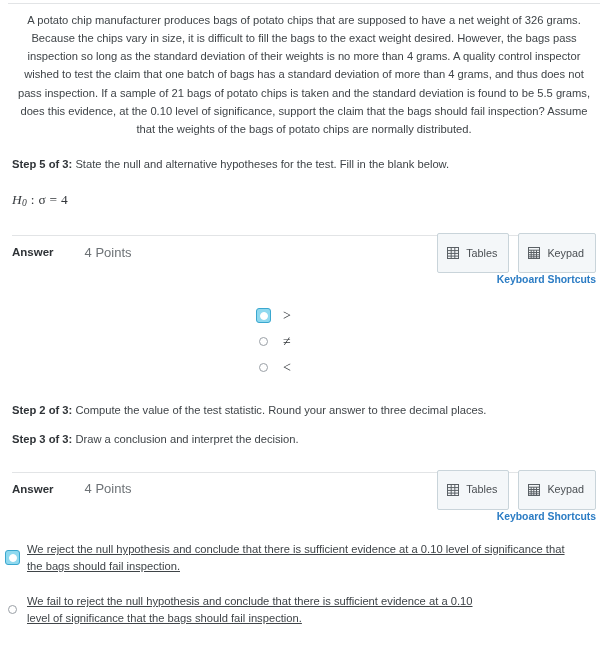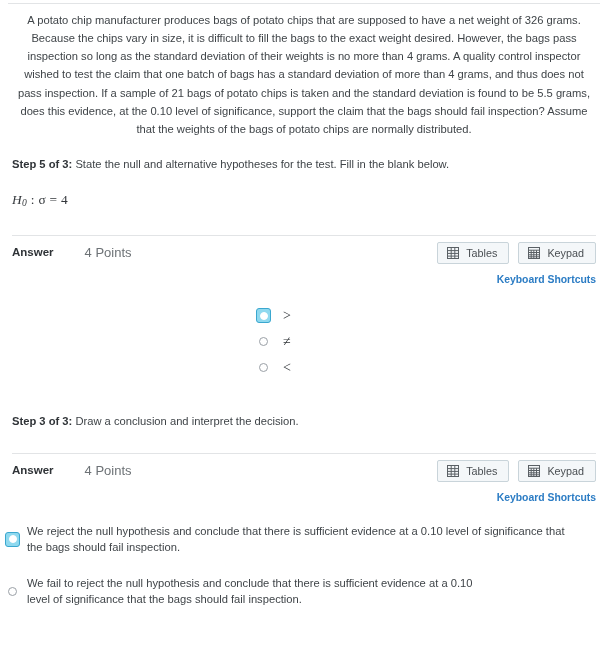--- a/index.html
+++ b/index.html
@@ -40,21 +40,21 @@
 
   
   .step {
     font-size: 11.2px;
     color: #3f4448;
   }
   .step-label { font-weight: bold; color: #2f3337; }
 
   #step1-prompt { margin-top: 18px; }
   #step2-prompt { margin-top: 21px; }
-  #step3-prompt { margin-top: 32px; }
+  #step3-prompt { margin-top: 12px; }
 
   
   .hypotheses {
     margin-top: 17px;
     font-family: "Liberation Serif", serif;
     color: #33373b;
   }
   .hyp-line {
     font-size: 13.4px;
     letter-spacing: .3px;
@@ -107,21 +107,21 @@
     align-items: center;
     gap: 7px;
     border: 1px solid #c9d4da;
     border-radius: 2px;
     background: #f4f7f9;
     padding: 4px 11px 4px 9px;
     font-size: 10.8px;
     color: #4a4f53;
     cursor: pointer;
     line-height: 1;
-    height: 22px;
+    height: 40px;
   }
   .tool-btn svg { display: block; }
   .kbd-shortcuts-row {
     text-align: right;
     margin-top: 1px;
     font-weight: bold;
   }
   .kbd-link {
     color: #2b7cc4;
     font-size: 10.4px;
@@ -188,20 +188,21 @@
     align-items: center;
     gap: 7px;
     margin-bottom: 19px;
     padding-left: 0;
   }
   .choice .radio-wrap { margin-left: -7px; }
   .choice-text {
     font-size: 11.2px;
     color: #3f4448;
     line-height: 1.48;
+    text-decoration: underline;
   }
   .choice-1 .choice-text { max-width: 545px; }
   .choice-2 .choice-text { max-width: 465px; }
 </style>
 </head>
 <body>
 
 <div class="top-rule"></div>
 
 <div class="page">
@@ -269,20 +270,23 @@
       <span class="sym-glyph">≠</span>
     </div>
     <div class="sym-row">
       <span class="radio-wrap">
           <span class="radio"></span>
         </span>
       <span class="sym-glyph">&lt;</span>
     </div>
   </div>
 
+  <div class="step" id="step2-prompt">
+    <span class="step-label">Step 2 of 3:</span><span> Compute the value of the test statistic. Round your answer to three decimal places.</span>
+  </div>
 
   <div class="step" id="step3-prompt">
     <span class="step-label">Step 3 of 3:</span><span> Draw a conclusion and interpret the decision.</span>
   </div>
 
   <div class="answer-sep" style="margin-top:23px"></div>
   <div class="answer-bar">
     <span class="answer-word">Answer</span>
     <span class="answer-points">4 Points</span>
     <span class="answer-tools">

